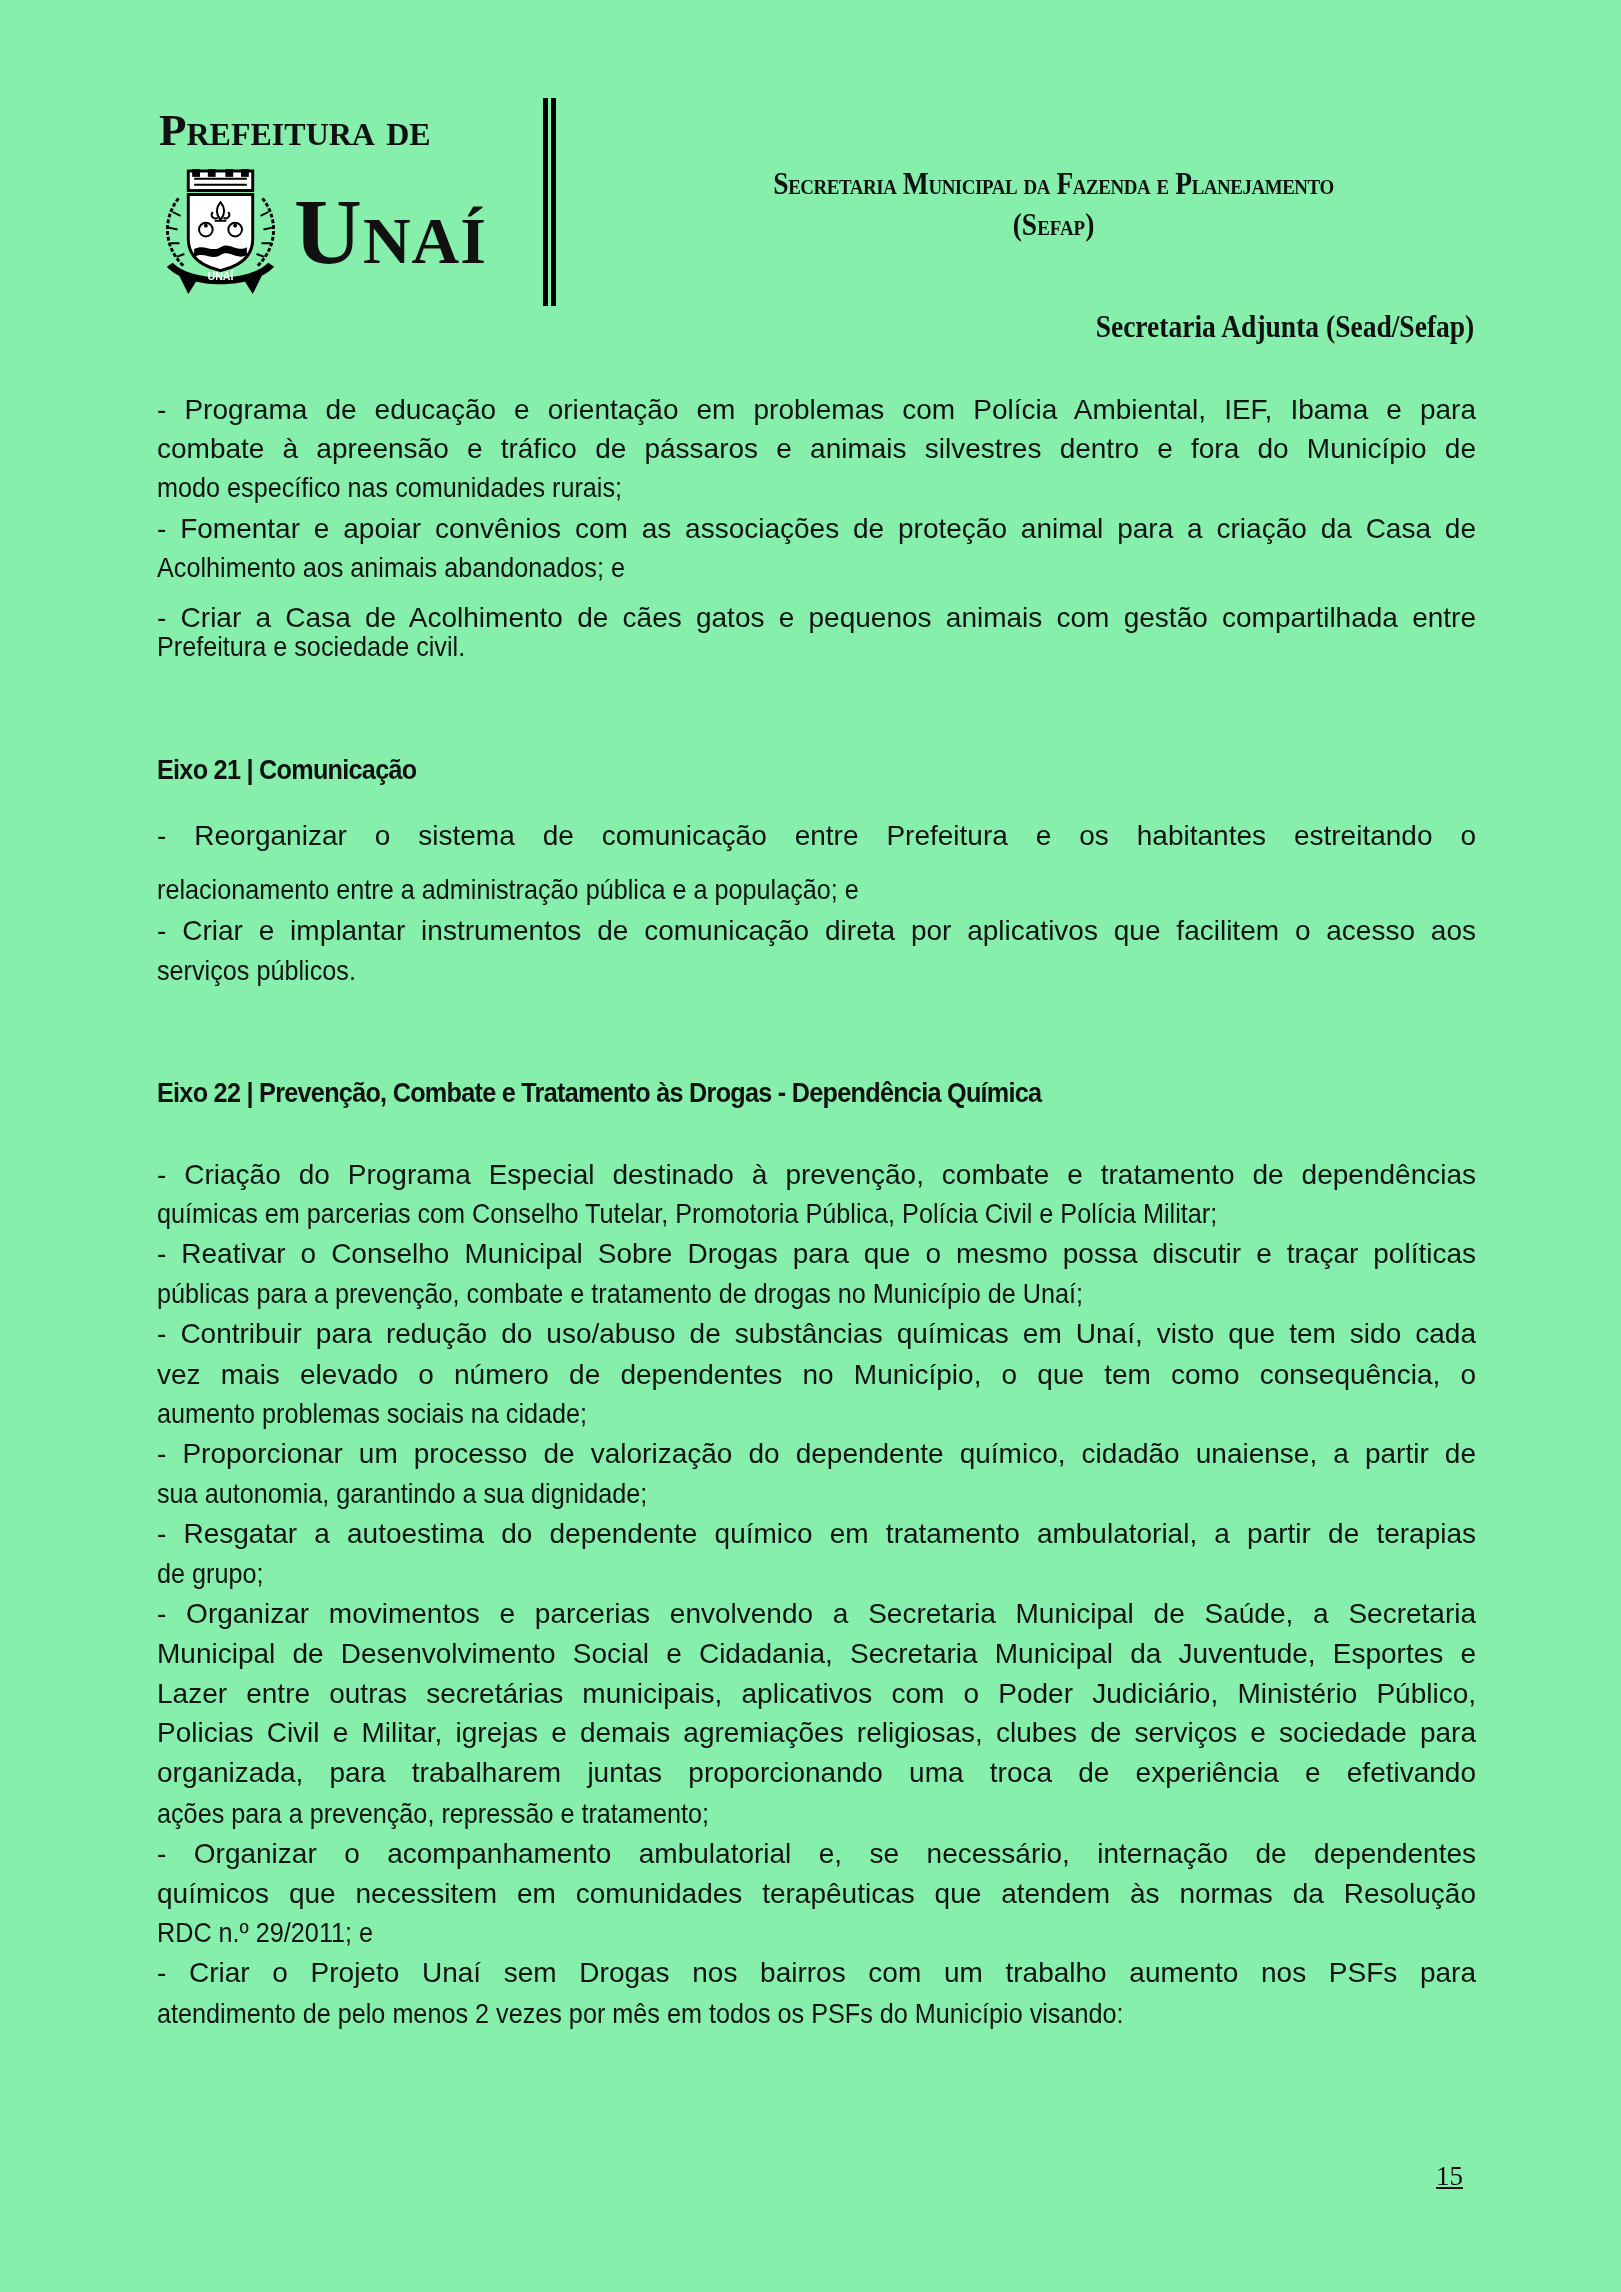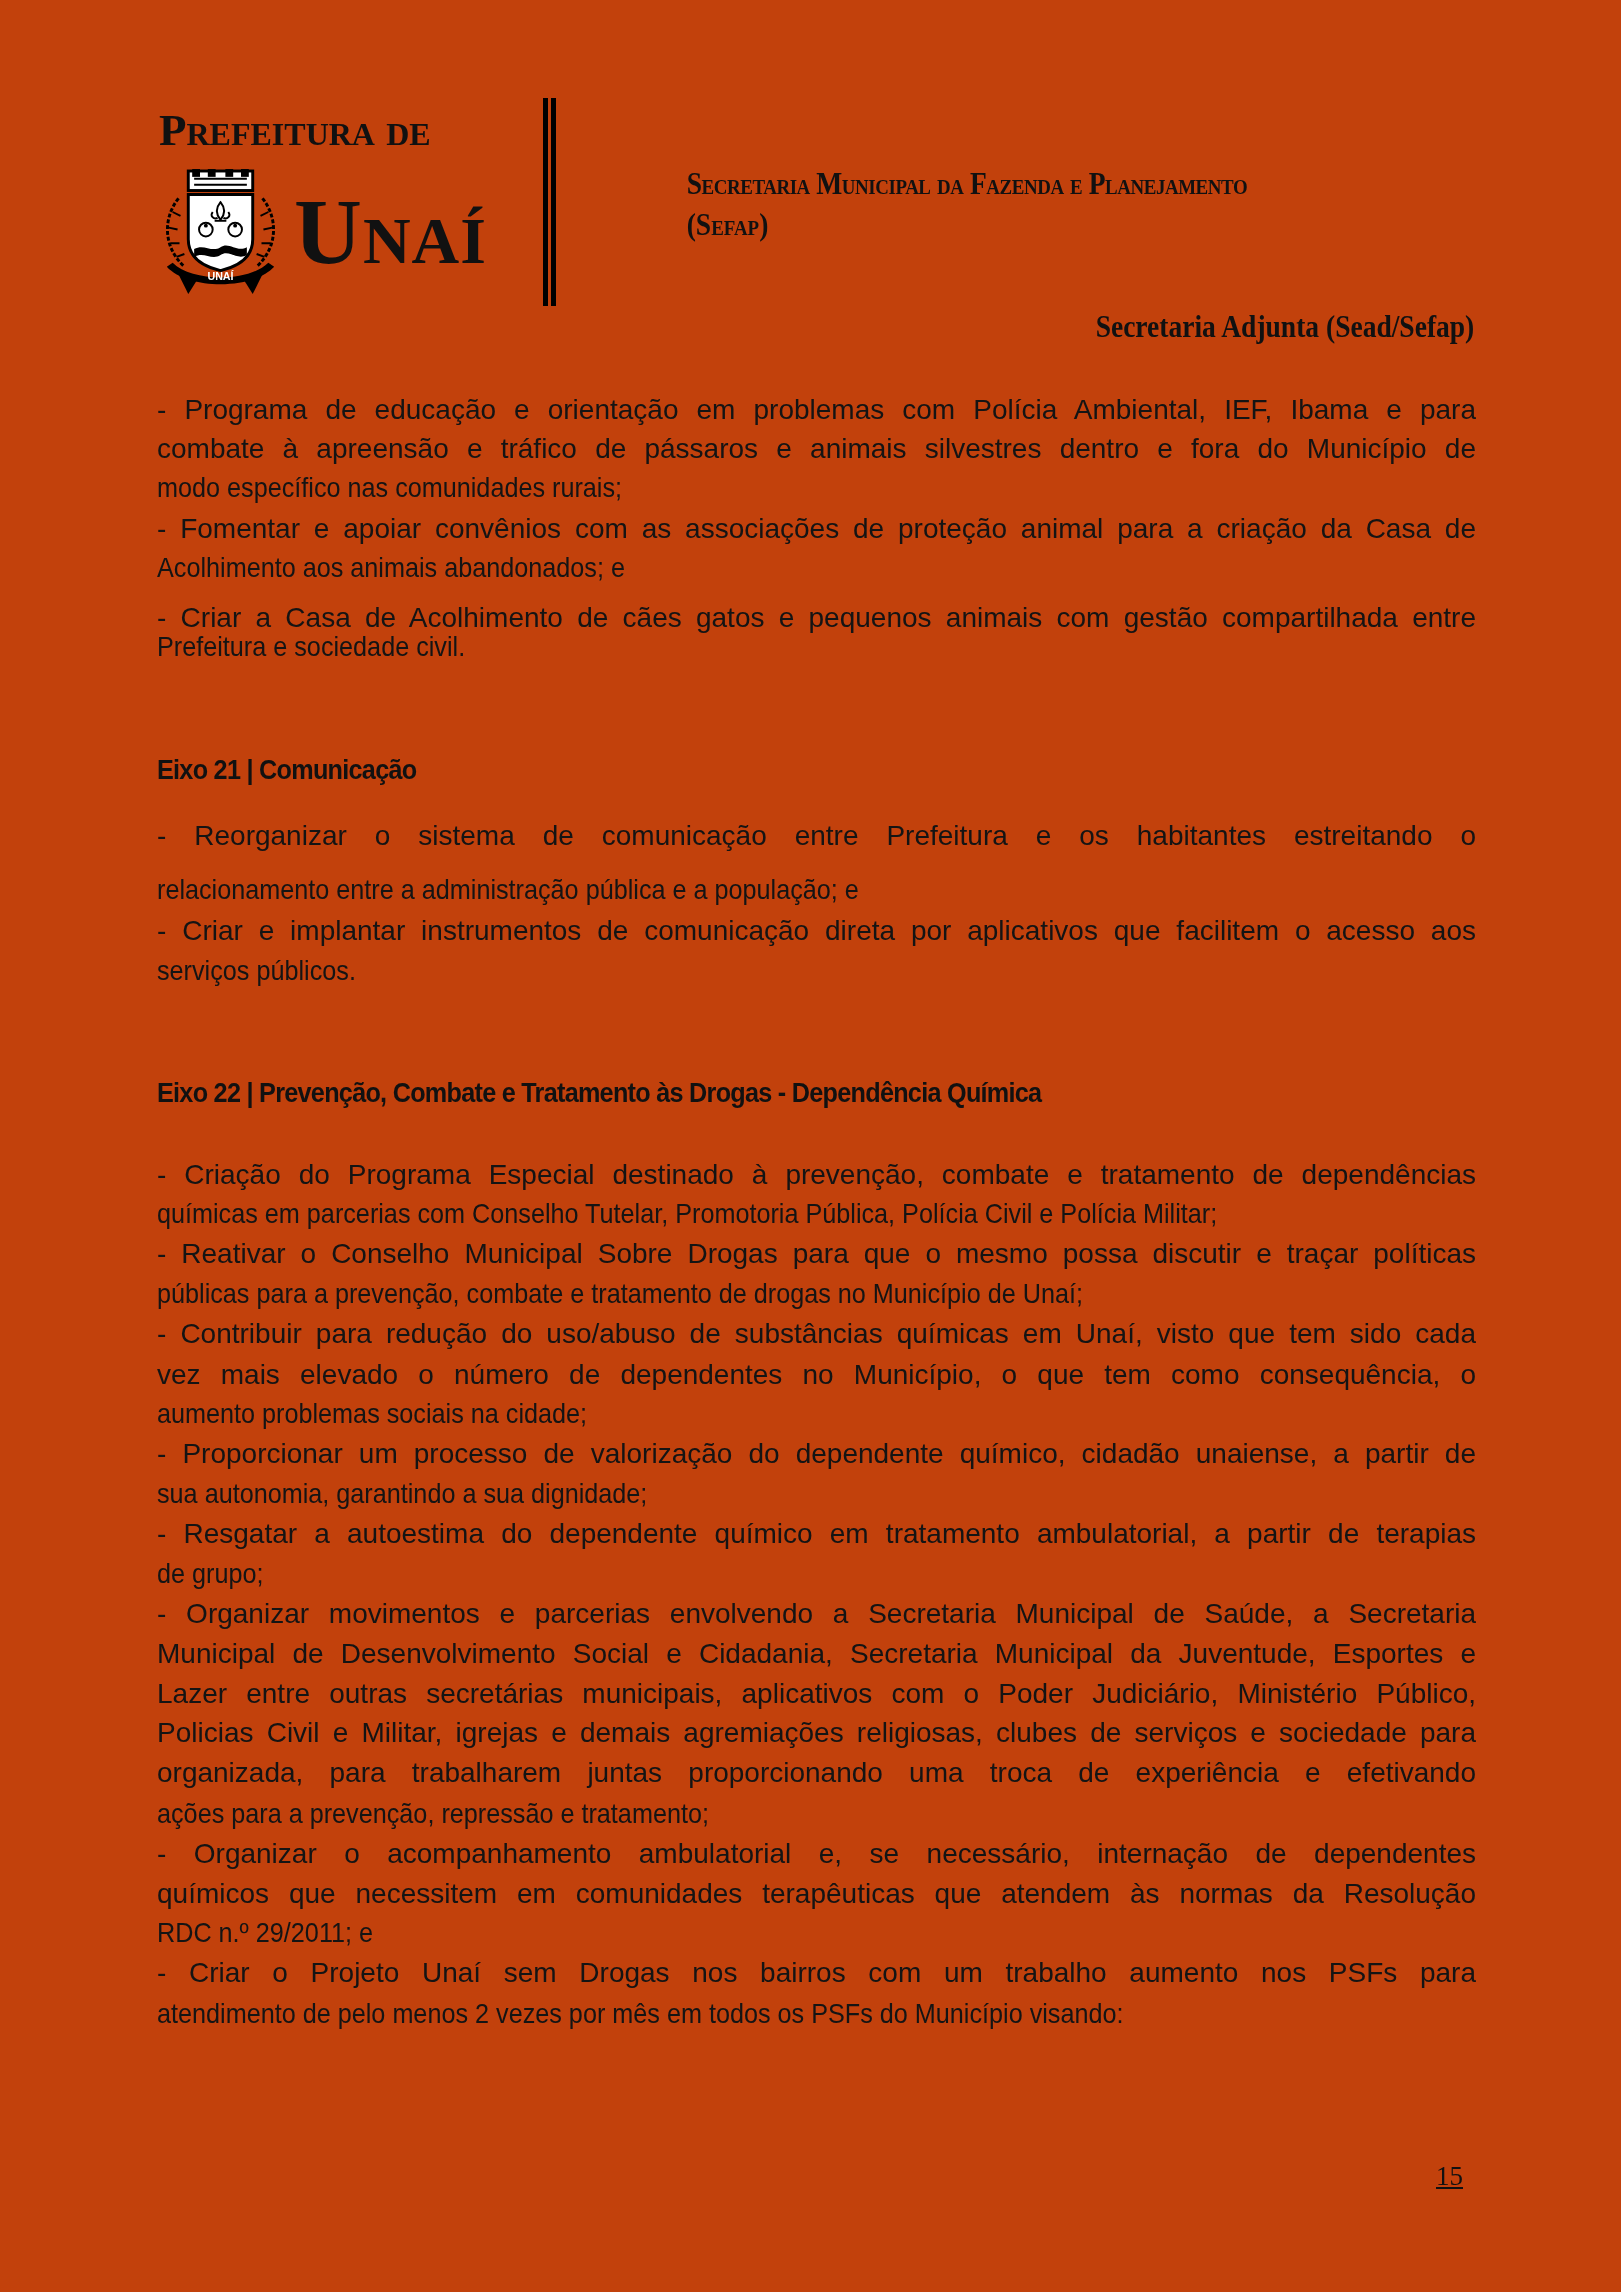--- a/index.html
+++ b/index.html
@@ -1,26 +1,26 @@
 <!DOCTYPE html>
 <html><head>
 <meta charset="utf-8">
 <style>
   html, body { margin: 0; padding: 0; background: #ffffff; }
   body { width: 1621px; height: 2293px; position: relative; overflow: hidden; color: #111; }
-  .page { position: absolute; left: 0; top: 0; width: 1621px; height: 2293px; background: #c2410c; }
+  .page { position: absolute; left: 0; top: 0; width: 1621px; height: 2293px; background: #86efac; }
 
   
   .hdr-left { position: absolute; left: 159px; top: 106px; width: 353px; }
   .pref-de { font-family: "Liberation Serif", serif; font-weight: bold; font-size: 45px; letter-spacing: 0px; line-height: 49px; white-space: nowrap; font-variant: small-caps; }
   .brand-row { position: absolute; left: 159px; top: 169px; height: 127px; width: 353px; }
   .crest { position: absolute; left: 0; top: 0; width: 123px; height: 127px; }
   .unai { position: absolute; left: 135px; top: 7.8px; font-family: "Liberation Serif", serif; font-weight: bold; font-size: 94px; line-height: 108px; font-variant: small-caps; letter-spacing: 1px; }
   .vline { position: absolute; top: 98px; width: 4.9px; height: 208px; background: #000; }
-  .hdr-right { position: absolute; left: 627px; top: 163px; width: 853px; text-align: left; font-family: "Liberation Serif", serif; font-weight: bold; }
+  .hdr-right { position: absolute; left: 627px; top: 163px; width: 853px; text-align: center; font-family: "Liberation Serif", serif; font-weight: bold; }
   .secretaria { font-size: 32px; line-height: 41px; font-variant: small-caps; letter-spacing: -0.5px; transform: scaleX(0.86); transform-origin: center; white-space: nowrap; }
   .sefap { font-size: 32px; line-height: 41px; font-variant: small-caps; transform: scaleX(0.86); transform-origin: center; }
   .adjunta { position: absolute; right: 147px; top: 306px; font-family: "Liberation Serif", serif; font-weight: bold; font-size: 32px; line-height: 41px; white-space: nowrap; transform: scaleX(0.86); transform-origin: right; }
 
   
   .content { position: absolute; left: 157px; top: 0; width: 1319px; }
   .line { position: absolute; left: 0; width: 1319px; font-family: "Liberation Sans Narrow", "Liberation Sans", sans-serif; font-size: 28px; line-height: 35px; white-space: nowrap; color: #141414; }
   .justify { text-align: justify; text-align-last: justify; white-space: normal; height: 35px; overflow: hidden; }
   .h { position: absolute; left: 0; font-family: "Liberation Sans", sans-serif; font-weight: bold; font-size: 28px; line-height: 35px; white-space: nowrap; color: #111; letter-spacing: -0.8px; }
 

